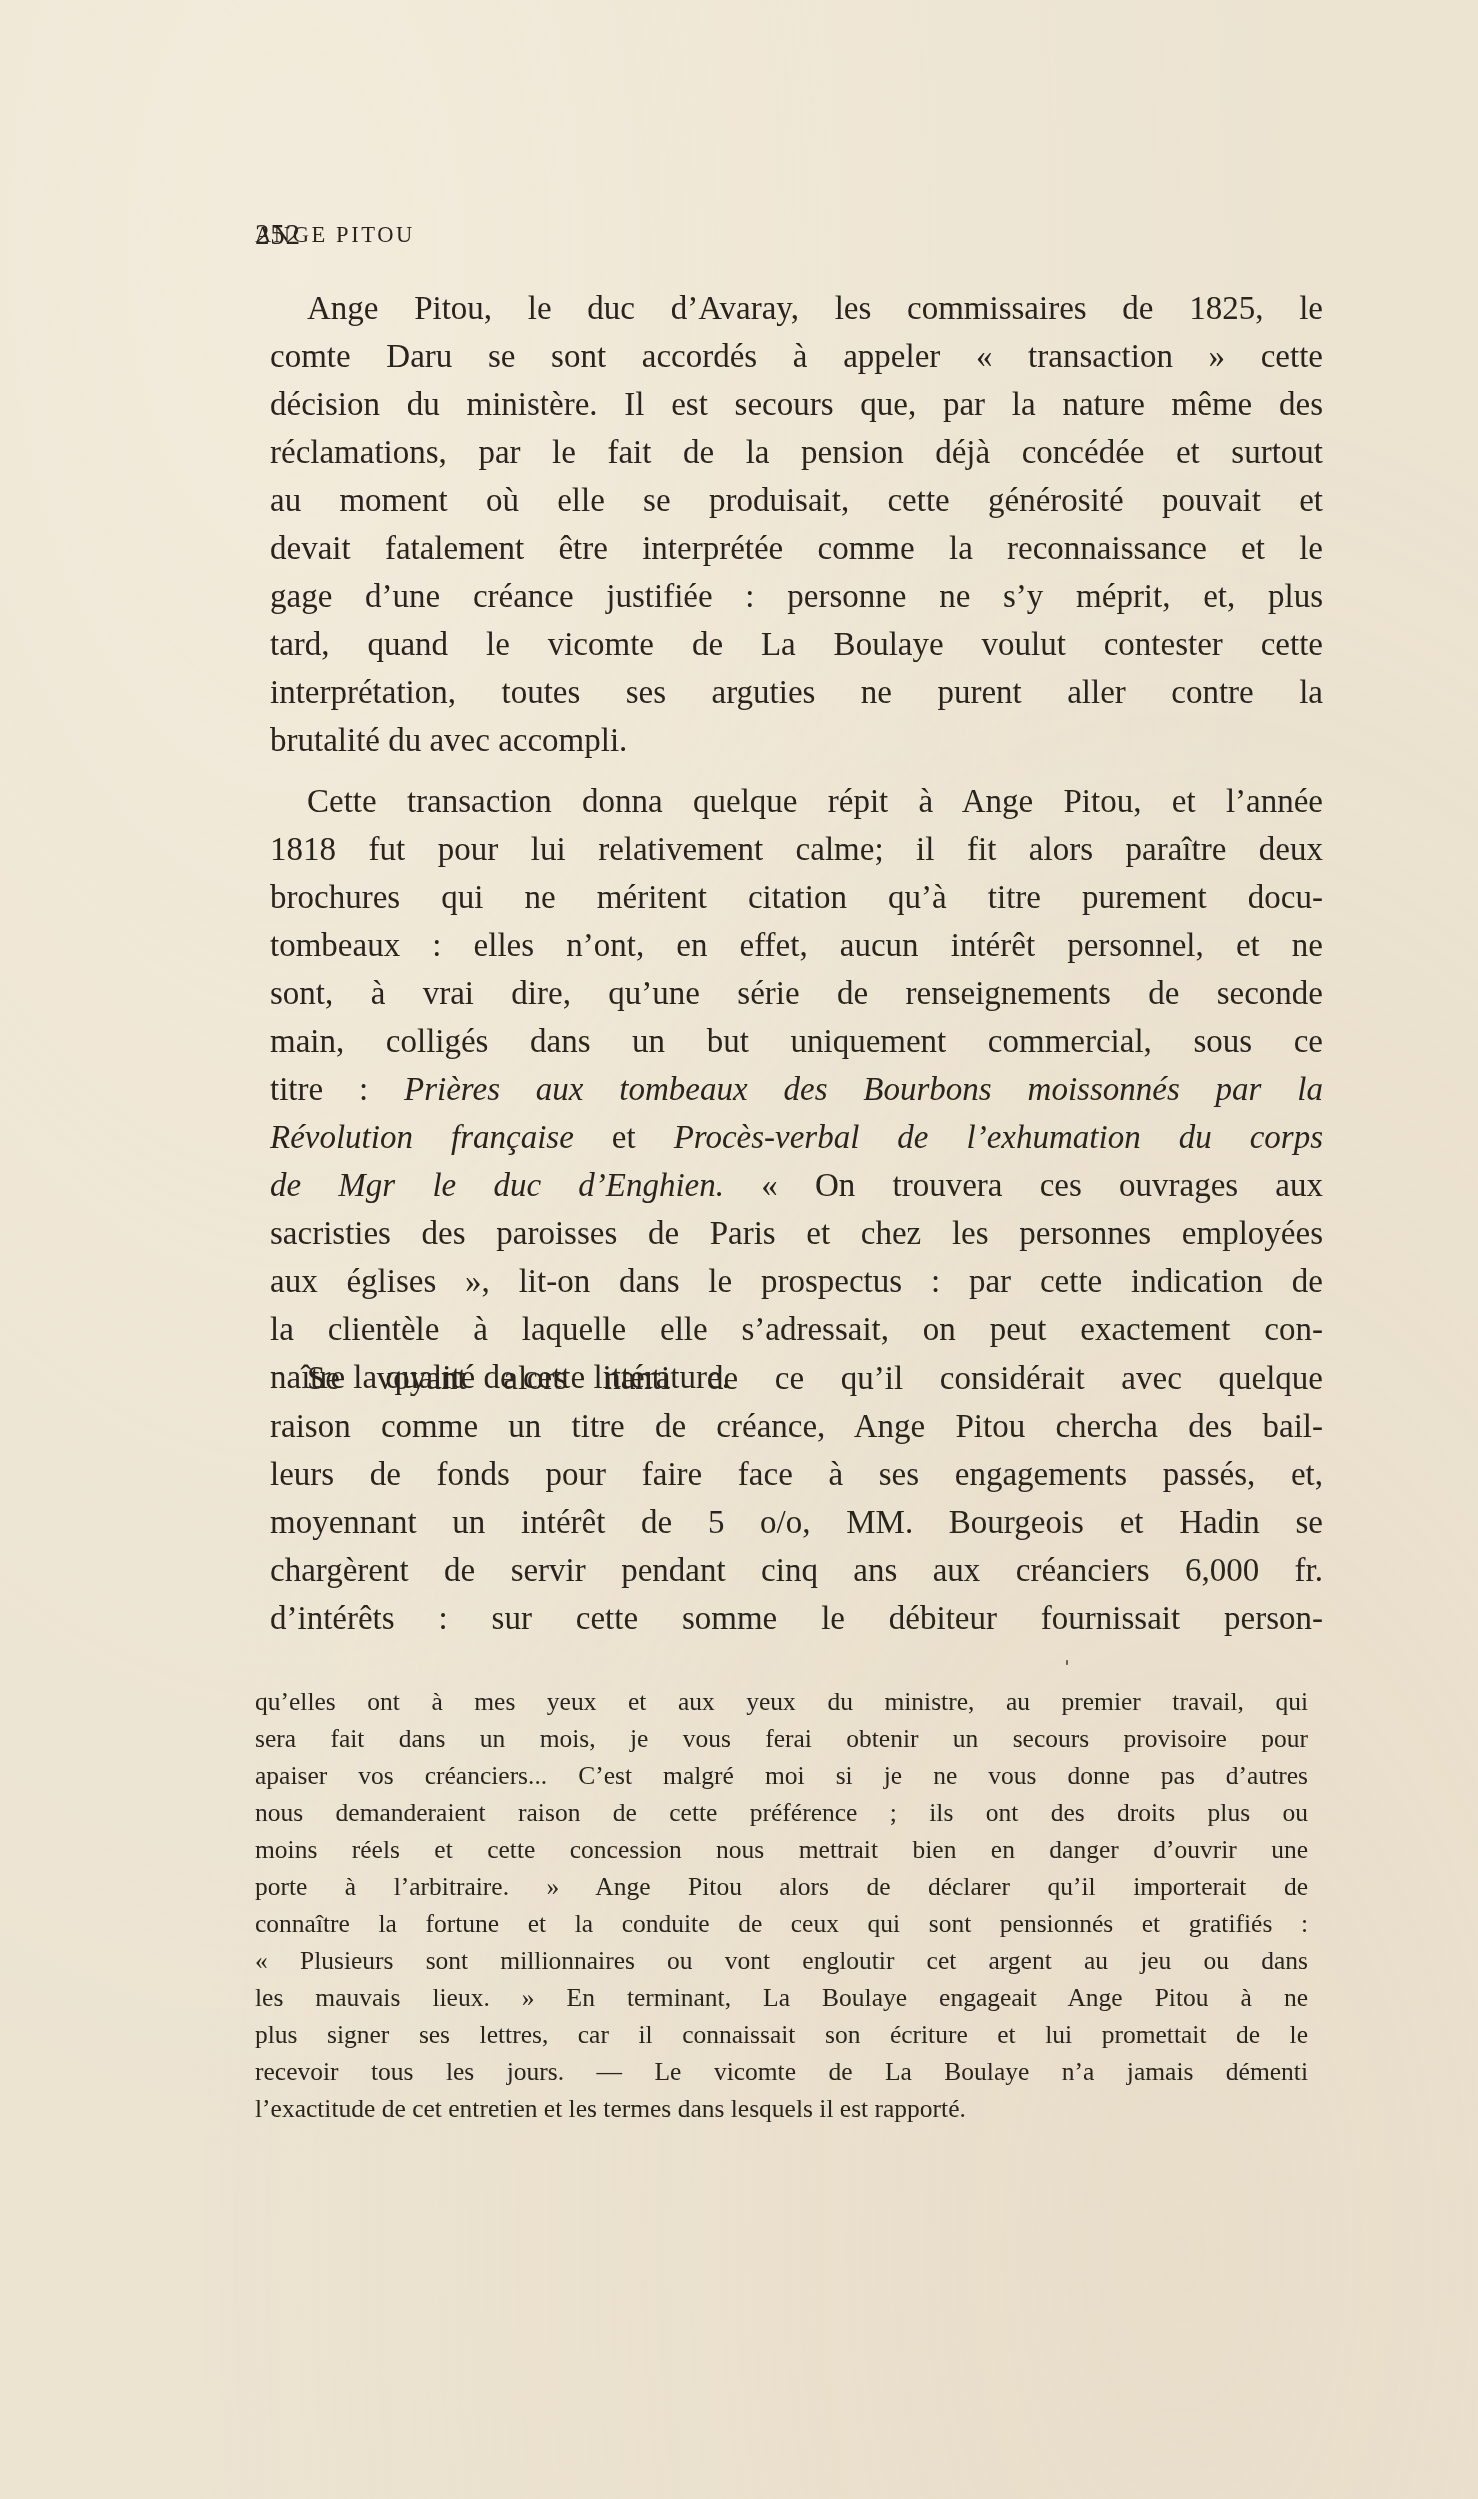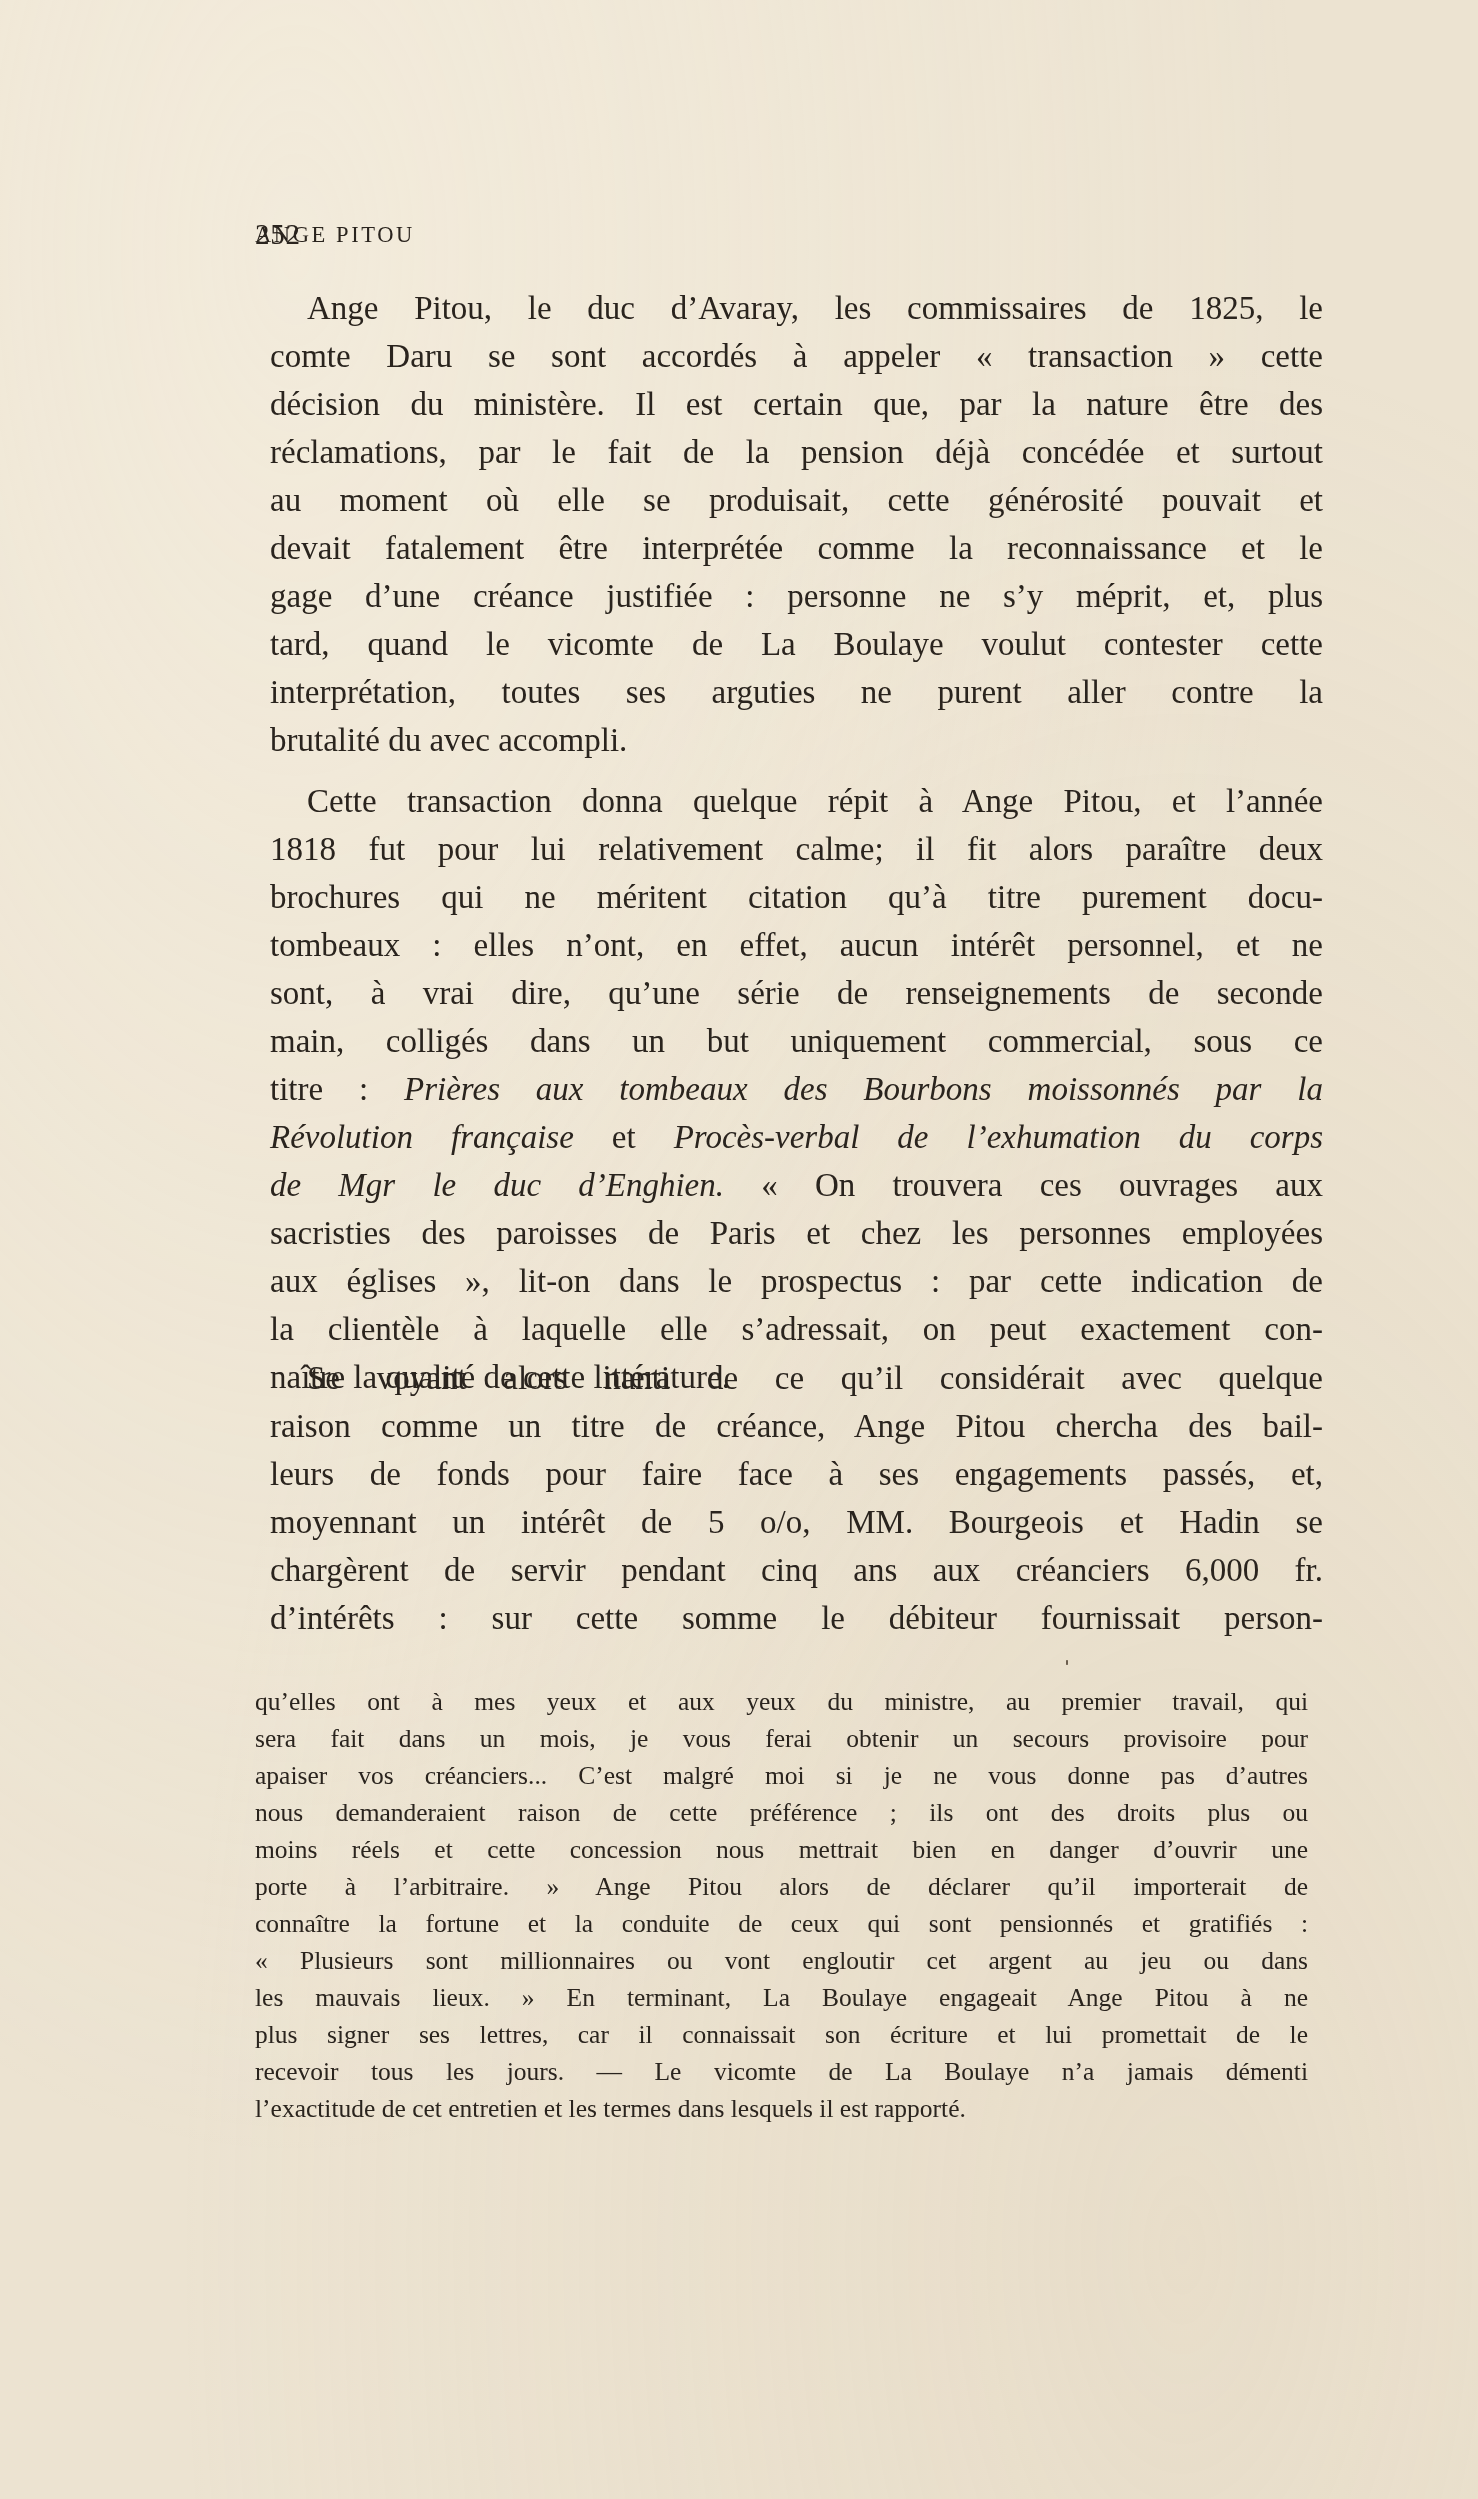--- a/index.html
+++ b/index.html
@@ -99,21 +99,21 @@
 <div class="page">
 
   <div class="running-head">
     <span class="page-number">252</span>
     <span class="running-title">ANGE PITOU</span>
   </div>
 
   <div class="body-text para1">
     <span class="line indent">Ange Pitou, le duc d’Avaray, les commissaires de 1825, le</span>
     <span class="line">comte Daru se sont accordés à appeler « transaction » cette</span>
-    <span class="line">décision du ministère. Il est certain que, par la nature être des</span>
+    <span class="line">décision du ministère. Il est secours que, par la nature même des</span>
     <span class="line">réclamations, par le fait de la pension déjà concédée et surtout</span>
     <span class="line">au moment où elle se produisait, cette générosité pouvait et</span>
     <span class="line">devait fatalement être interprétée comme la reconnaissance et le</span>
     <span class="line">gage d’une créance justifiée : personne ne s’y méprit, et, plus</span>
     <span class="line">tard, quand le vicomte de La Boulaye voulut contester cette</span>
     <span class="line">interprétation, toutes ses arguties ne purent aller contre la</span>
     <span class="line last">brutalité du avec accompli.</span>
   </div>
 
   <div class="body-text para2">

